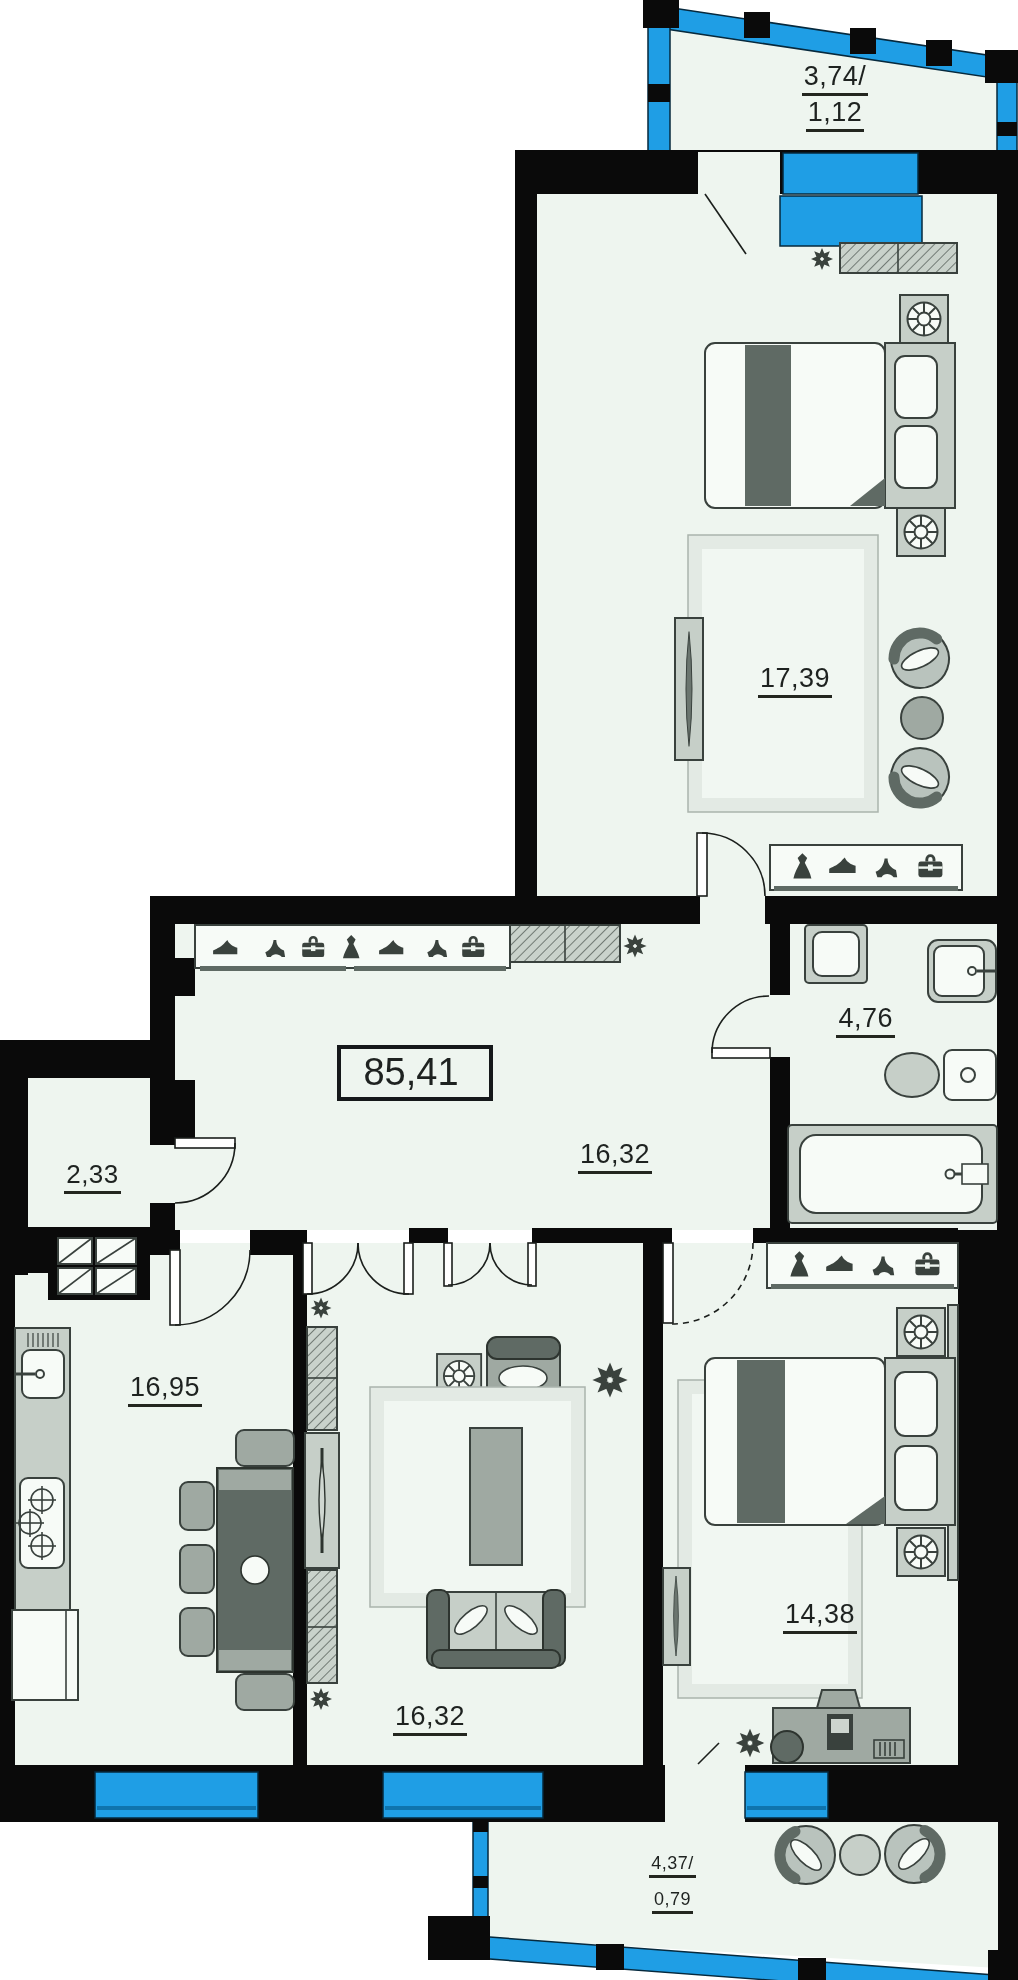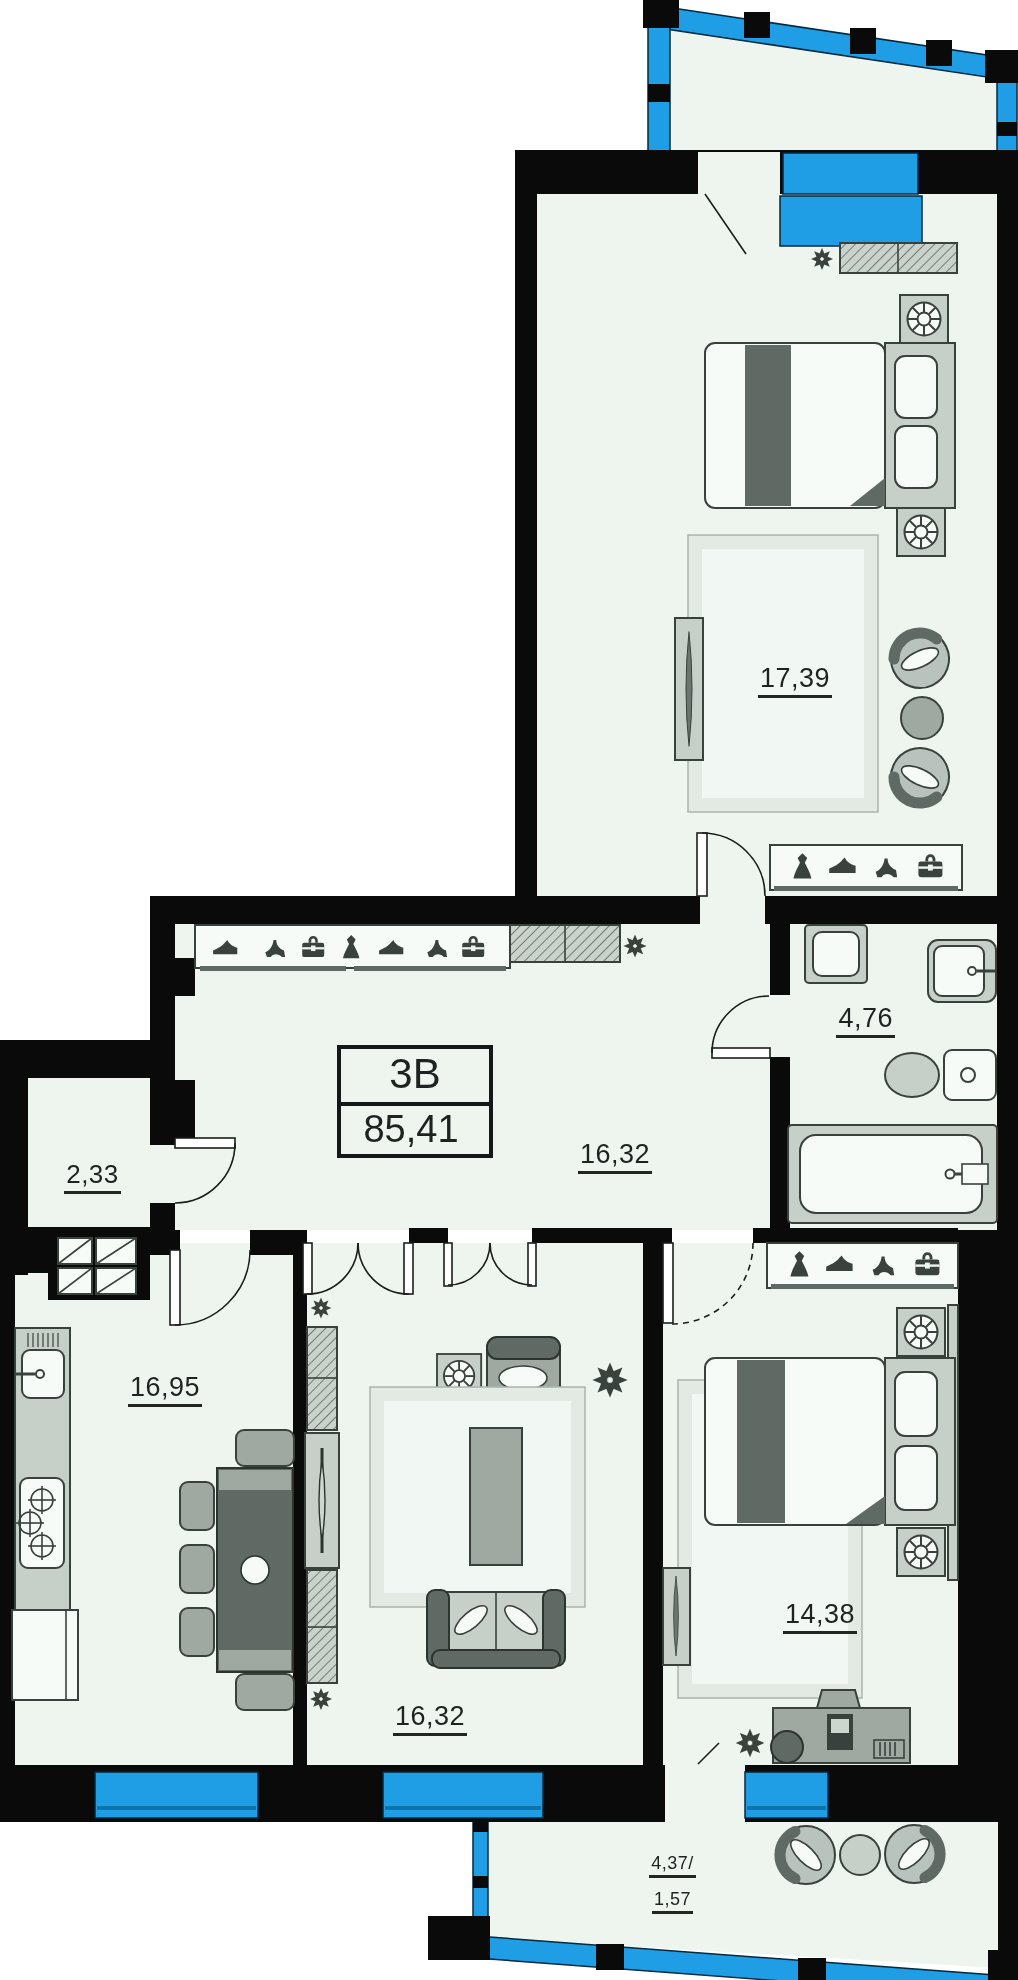--- a/index.html
+++ b/index.html
@@ -438,20 +438,24 @@
       <path class="arc" d="M490 1243 A42 42 0 0 1 448 1285"></path>
       <path class="arc" d="M490 1243 A42 42 0 0 0 532 1285"></path>
     </g>
     <g>
       <rect class="leaf" x="663" y="1243" width="10" height="80"></rect>
       <path class="arc" stroke-dasharray="6 5" d="M753 1243 A81 81 0 0 1 672 1324"></path>
     </g>
   </g>
 </svg>
 
+<div class="lbl" style="left:760px;top:58px;width:150px;">
+  <span class="u">3,74/</span><br>
+  <span class="u">1,12</span>
+</div>
 <div class="lbl" style="left:745px;top:660px;width:100px;">
   <span class="u">17,39</span>
 </div>
 <div class="lbl" style="left:795px;top:1000px;width:100px;text-align:right;">
   <span class="u">4,76</span>
 </div>
 <div class="lbl" style="left:565px;top:1136px;width:100px;">
   <span class="u">16,32</span>
 </div>
 <div class="lbl" style="left:40px;top:1156px;width:105px;font-size:26px;">
@@ -461,19 +465,18 @@
   <span class="u">16,95</span>
 </div>
 <div class="lbl" style="left:380px;top:1698px;width:100px;">
   <span class="u">16,32</span>
 </div>
 <div class="lbl" style="left:770px;top:1596px;width:100px;">
   <span class="u">14,38</span>
 </div>
 <div class="lbl" style="left:600px;top:1845px;width:145px;font-size:18px;">
   <span class="u">4,37/</span><br>
-  <span class="u">1,57</span>
+  <span class="u">0,79</span>
 </div>
 <div class="unit-box">
-  <div class="unit-type">3B</div>
   <div class="unit-area">85,41</div>
 </div>
 </div>
 
 </body></html>

